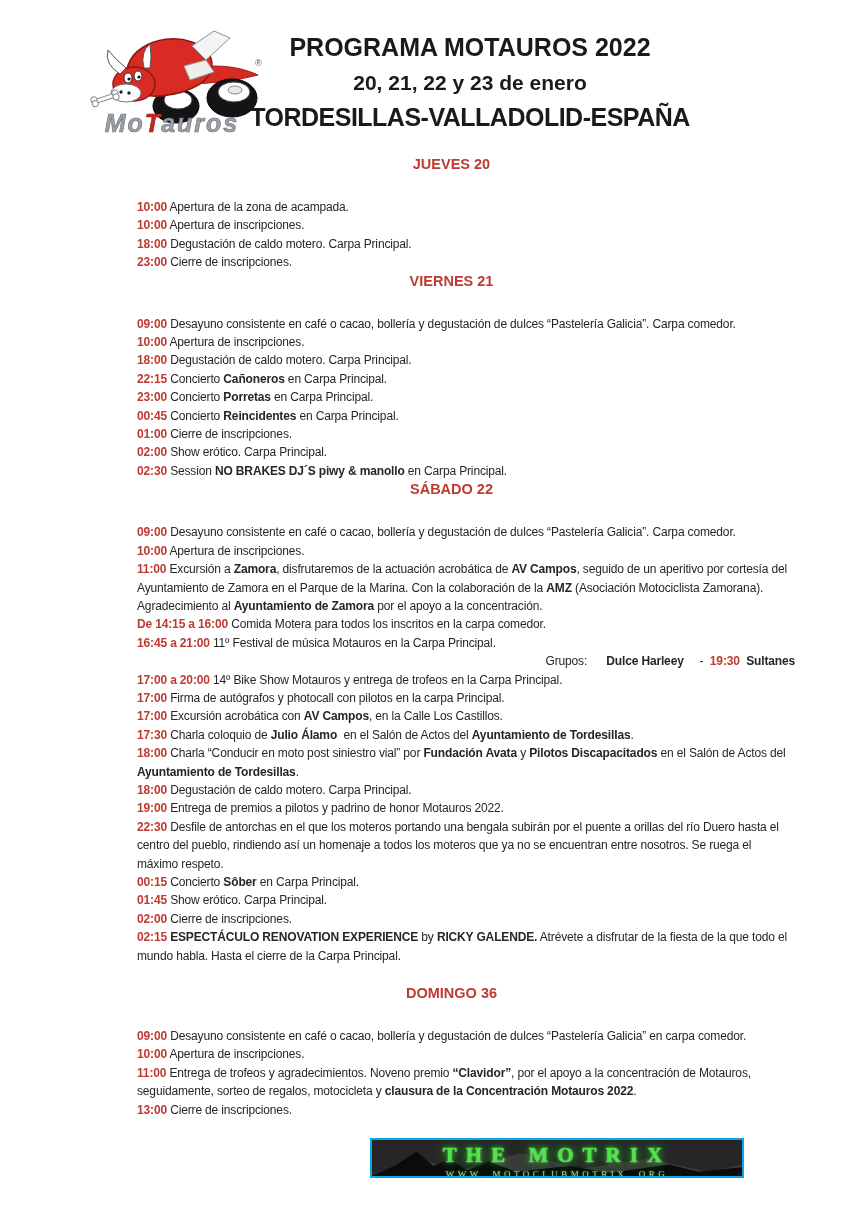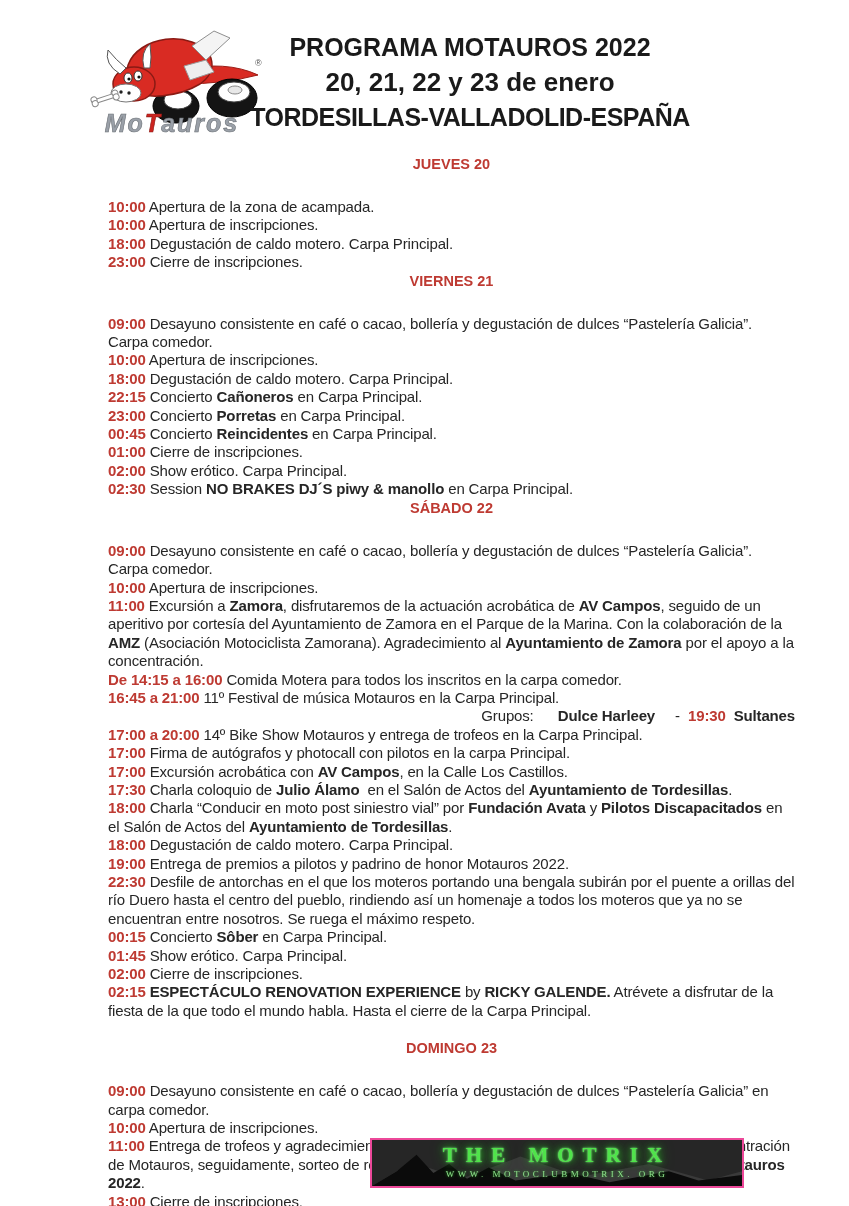--- a/index.html
+++ b/index.html
@@ -13,41 +13,41 @@
     color:#262626;
   }
   
   .page-header { position:relative; height:128px; }
   .logo { position:absolute; left:88px; top:26px; width:178px; height:114px; }
   .title-block {
     position:absolute; left:250px; top:30px; width:440px;
     text-align:center; color:#1a1a1a; font-weight:bold;
   }
   .title-line-1 { font-size:25px; line-height:35px; }
-  .title-line-2 { font-size:26px; line-height:35px; }
+  .title-line-2 { font-size:21px; line-height:35px; }
   .title-line-3 { font-size:25px; line-height:35px; letter-spacing:-0.5px; }
   
   .schedule { margin:27px 54px 0 108px; }
   .section-header {
     text-align:center; color:#be3a32; font-weight:bold;
     font-size:14.5px; line-height:19px; margin-bottom:24px;
   }
   .section-header.gap { margin-top:19px; }
   p.item {
-    font-size:15px; line-height:18.4px; letter-spacing:-0.15px;
-    white-space:pre-wrap; color:#262626;
+    font-size:12px; line-height:18.4px; letter-spacing:-0.15px;
+    white-space:pre-wrap; color:#262626;margin-left:29px;
   }
   p.item.indent { padding-left:112px;text-align:right; }
   span.b { font-weight:bold; }
   span.time { font-weight:bold; color:#be3a32; }
   
   .banner {
-    position:absolute; left:370px; top:1138px; width:374px; height:50px;
+    position:absolute; left:370px; top:1138px; width:374px; height:40px;
     background:#1d1d1d;
-    border:2px solid #ec4899;
+    border:2px solid #0ea5e9;
     box-shadow: inset 0 0 0 1px #0a0a0a, inset 0 0 0 2px #3fae3c;
     overflow:hidden;
   }
   .banner svg.mountains { position:absolute; left:0; top:0; width:100%; height:100%; }
   .banner-text { position:absolute; left:0; top:0; width:100%; height:100%; text-align:center; }
   .banner-title {
     display:block; margin-top:3px;
     font-family:"Liberation Serif", serif; font-weight:bold;
     font-size:21px; letter-spacing:9px; color:#4fe44a;
     text-shadow: 0 0 2px #aaffaa, 0 0 7px #28c325, 0 0 14px #1d8f1b;
@@ -147,21 +147,21 @@
       <p class="item"><span class="time">17:00</span><span class=""> Excursión acrobática con </span><span class="b">AV Campos</span><span class="">, en la Calle Los Castillos.</span></p>
       <p class="item"><span class="time">17:30</span><span class=""> Charla coloquio de </span><span class="b">Julio Álamo</span><span class="">  en el Salón de Actos del </span><span class="b">Ayuntamiento de Tordesillas</span><span class="">.</span></p>
       <p class="item"><span class="time">18:00</span><span class=""> Charla “Conducir en moto post siniestro vial” por </span><span class="b">Fundación Avata</span><span class=""> y </span><span class="b">Pilotos Discapacitados</span><span class=""> en el Salón de Actos del </span><span class="b">Ayuntamiento de Tordesillas</span><span class="">.</span></p>
       <p class="item"><span class="time">18:00</span><span class=""> Degustación de caldo motero. Carpa Principal.</span></p>
       <p class="item"><span class="time">19:00</span><span class=""> Entrega de premios a pilotos y padrino de honor Motauros 2022.</span></p>
       <p class="item"><span class="time">22:30</span><span class=""> Desfile de antorchas en el que los moteros portando una bengala subirán por el puente a orillas del río Duero hasta el centro del pueblo, rindiendo así un homenaje a todos los moteros que ya no se encuentran entre nosotros. Se ruega el máximo respeto.</span></p>
       <p class="item"><span class="time">00:15</span><span class=""> Concierto </span><span class="b">Sôber</span><span class=""> en Carpa Principal.</span></p>
       <p class="item"><span class="time">01:45</span><span class=""> Show erótico. Carpa Principal.</span></p>
       <p class="item"><span class="time">02:00</span><span class=""> Cierre de inscripciones.</span></p>
       <p class="item"><span class="time">02:15</span><span class=""> </span><span class="b">ESPECTÁCULO RENOVATION EXPERIENCE</span><span class=""> by </span><span class="b">RICKY GALENDE.</span><span class=""> Atrévete a disfrutar de la fiesta de la que todo el mundo habla. Hasta el cierre de la Carpa Principal.</span></p>
-      <div class="section-header gap">DOMINGO 23</div>
+      <div class="section-header gap">DOMINGO 36</div>
       <p class="item"><span class="time">09:00</span><span class=""> Desayuno consistente en café o cacao, bollería y degustación de dulces “Pastelería Galicia” en carpa comedor.</span></p>
       <p class="item"><span class="time">10:00</span><span class=""> Apertura de inscripciones.</span></p>
       <p class="item"><span class="time">11:00</span><span class=""> Entrega de trofeos y agradecimientos. Noveno premio </span><span class="b">“Clavidor”</span><span class="">, por el apoyo a la concentración de Motauros, seguidamente, sorteo de regalos, motocicleta y </span><span class="b">clausura de la Concentración Motauros 2022</span><span class="">.</span></p>
       <p class="item"><span class="time">13:00</span><span class=""> Cierre de inscripciones.</span></p>
     </div>
 
   <div class="banner">
     <svg class="mountains" viewBox="0 0 374 50" preserveAspectRatio="none">
       <rect x="0" y="0" width="374" height="50" fill="#262626"></rect>
       <polygon points="0,50 40,24 90,42 150,18 210,40 280,26 340,44 374,34 374,50" fill="#3a3a3a"></polygon>

